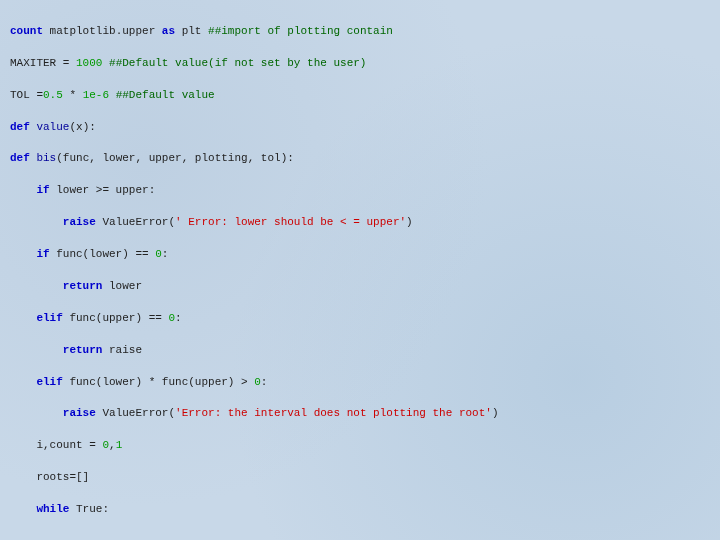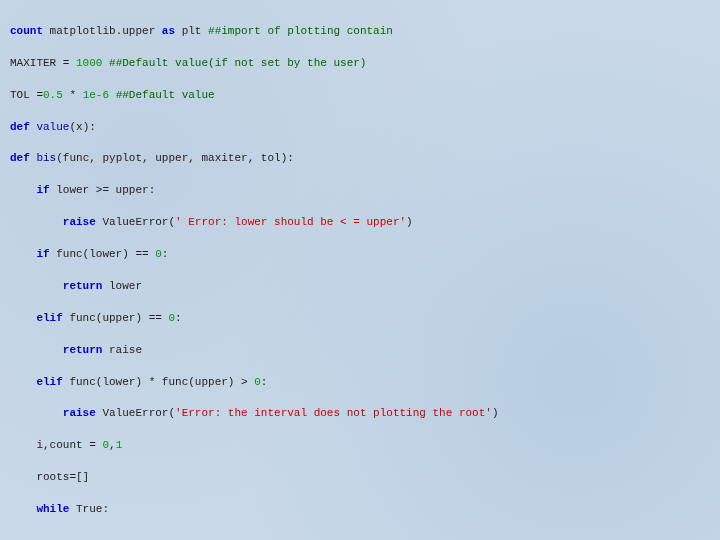--- a/index.html
+++ b/index.html
@@ -33,21 +33,21 @@
     .plain { color: #222; }
   </style>
 </head>
 <body>
 
 <div class="code-area">
 <span class="line"><span class="kw">count</span><span class="plain"> matplotlib.upper </span><span class="kw">as</span><span class="plain"> plt </span><span class="cm">##import of plotting contain</span></span>
 <span class="line"><span class="plain">MAXITER = </span><span class="num">1000</span><span class="plain"> </span><span class="cm">##Default value(if not set by the user)</span></span>
 <span class="line"><span class="plain">TOL =</span><span class="num">0.5</span><span class="plain"> * </span><span class="num">1e-6</span><span class="plain"> </span><span class="cm">##Default value</span></span>
 <span class="line"><span class="kw">def</span><span class="plain"> </span><span class="fn">value</span><span class="plain">(x):</span></span>
-<span class="line"><span class="kw">def</span><span class="plain"> </span><span class="fn">bis</span><span class="plain">(func, pyplot, upper, maxiter, tol):</span></span>
+<span class="line"><span class="kw">def</span><span class="plain"> </span><span class="fn">bis</span><span class="plain">(func, lower, upper, plotting, tol):</span></span>
 <span class="line"><span class="plain">    </span><span class="kw">if</span><span class="plain"> lower &gt;= upper:</span></span>
 <span class="line"><span class="plain">        </span><span class="kw">raise</span><span class="plain"> ValueError(</span><span class="str">' Error: lower should be &lt; = upper'</span><span class="plain">)</span></span>
 <span class="line"><span class="plain">    </span><span class="kw">if</span><span class="plain"> func(lower) == </span><span class="num">0</span><span class="plain">:</span></span>
 <span class="line"><span class="plain">        </span><span class="kw">return</span><span class="plain"> lower</span></span>
 <span class="line"><span class="plain">    </span><span class="kw">elif</span><span class="plain"> func(upper) == </span><span class="num">0</span><span class="plain">:</span></span>
 <span class="line"><span class="plain">        </span><span class="kw">return</span><span class="plain"> raise</span></span>
 <span class="line"><span class="plain">    </span><span class="kw">elif</span><span class="plain"> func(lower) * func(upper) &gt; </span><span class="num">0</span><span class="plain">:</span></span>
 <span class="line"><span class="plain">        </span><span class="kw">raise</span><span class="plain"> ValueError(</span><span class="str">'Error: the interval does not plotting the root'</span><span class="plain">)</span></span>
 <span class="line"><span class="plain">    i,count = </span><span class="num">0</span><span class="plain">,</span><span class="num">1</span></span>
 <span class="line"><span class="plain">    roots=[]</span></span>

